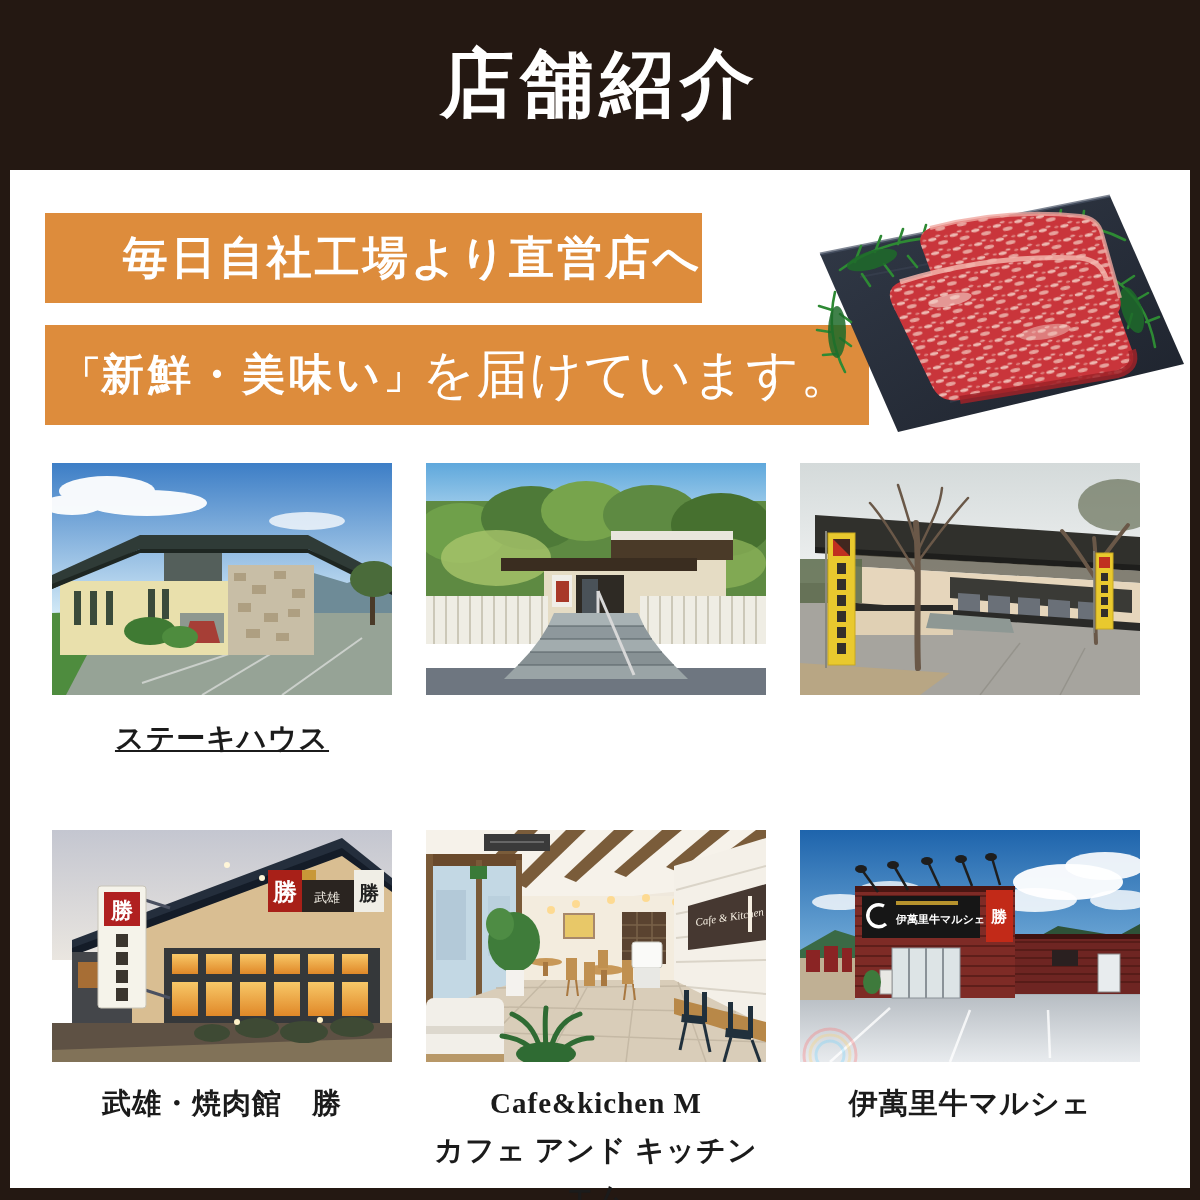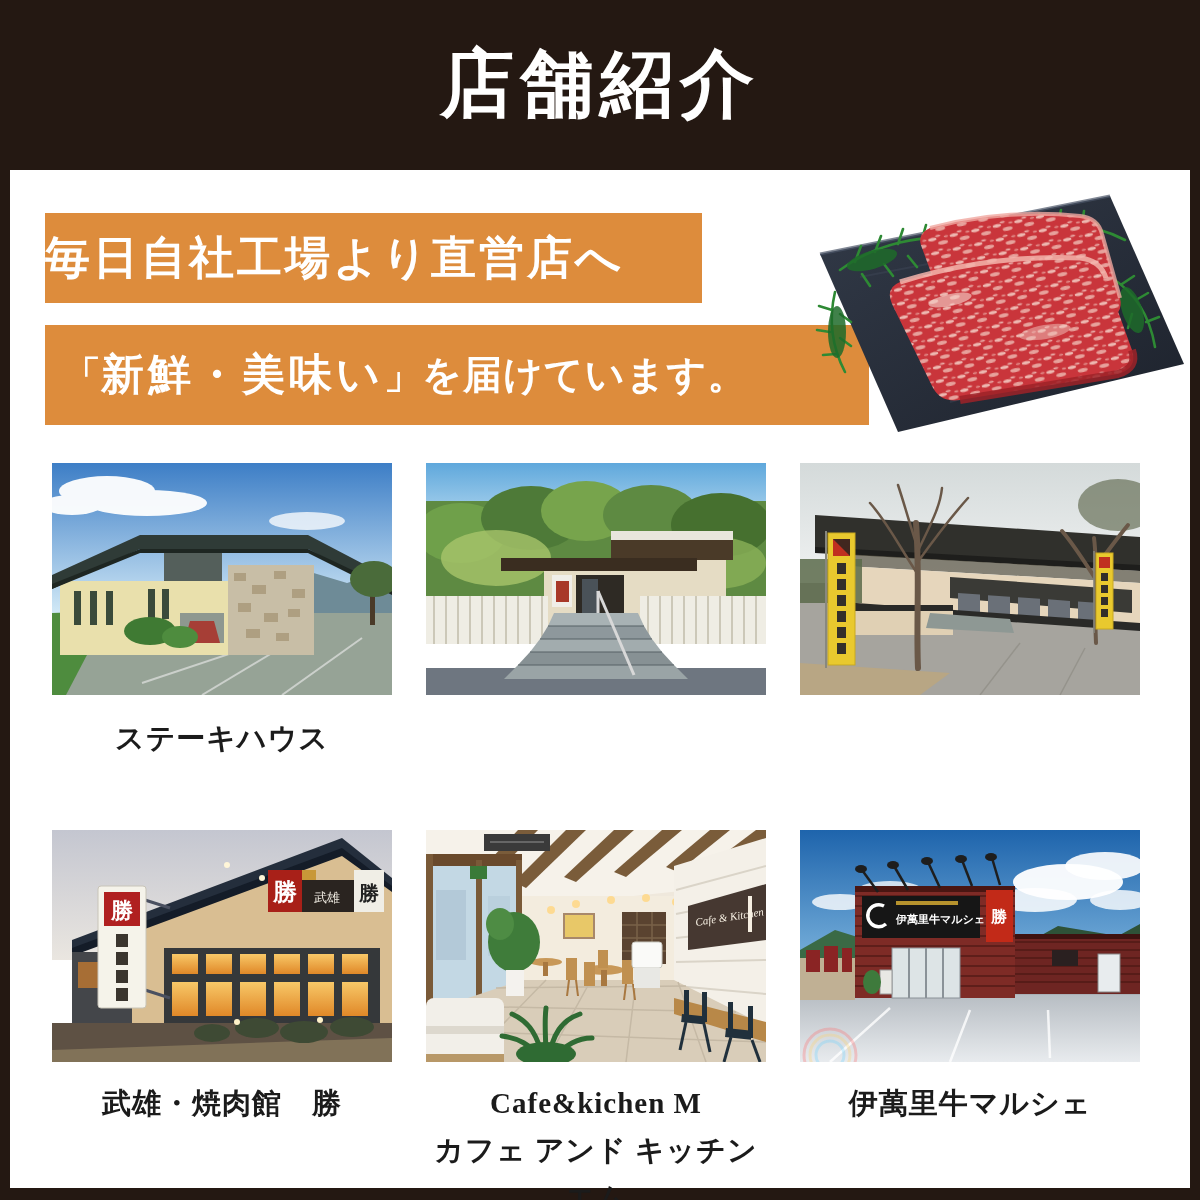--- a/index.html
+++ b/index.html
@@ -14,36 +14,36 @@
     letter-spacing:6px;line-height:1.05;
   }
   .panel{
     position:absolute;left:10px;top:170px;width:1180px;height:1018px;
     background:#ffffff;
   }
   .banner{
     position:absolute;background:#DD8C3C;color:#ffffff;
     display:flex;align-items:center;
   }
-  .banner-1{left:35px;top:43px;width:657px;height:90px;justify-content:flex-start;}
+  .banner-1{left:35px;top:43px;width:657px;height:90px;justify-content:flex-end;}
   .banner-1 .t{font-size:45px;font-weight:bold;letter-spacing:3px;}
   .banner-2{left:35px;top:155px;width:824px;height:100px;padding-left:18px;box-sizing:border-box;}
   .banner-2 .bk{font-size:38px;font-weight:bold;}
   .banner-2 .em{font-size:43px;font-weight:bold;letter-spacing:4px;}
-  .banner-2 .rest{font-size:39px;font-weight:bold;letter-spacing:1px;}
+  .banner-2 .rest{font-size:52px;font-weight:normal;letter-spacing:1px;}
   .hero-img{position:absolute;left:770px;top:12px;width:410px;height:255px;}
   .photo{position:absolute;width:340px;height:232px;overflow:hidden;}
   .photo svg{display:block;}
   .caption{
     position:absolute;width:340px;text-align:center;color:#1b1b1b;
     font-size:29px;font-weight:bold;line-height:1.62;letter-spacing:1px;
   }
   .r1{top:293px;} .r2{top:660px;}
   .c1{left:42px;} .c2{left:416px;} .c3{left:790px;}
-  .cap-r1{top:545px;} .cap-r2{top:910px;}
+  .cap-r1{top:545px;text-decoration:underline;} .cap-r2{top:910px;}
 </style>
 </head>
 <body>
 
 <div class="page">
 
   <div class="page-title">店舗紹介</div>
 
   <div class="panel">
 

